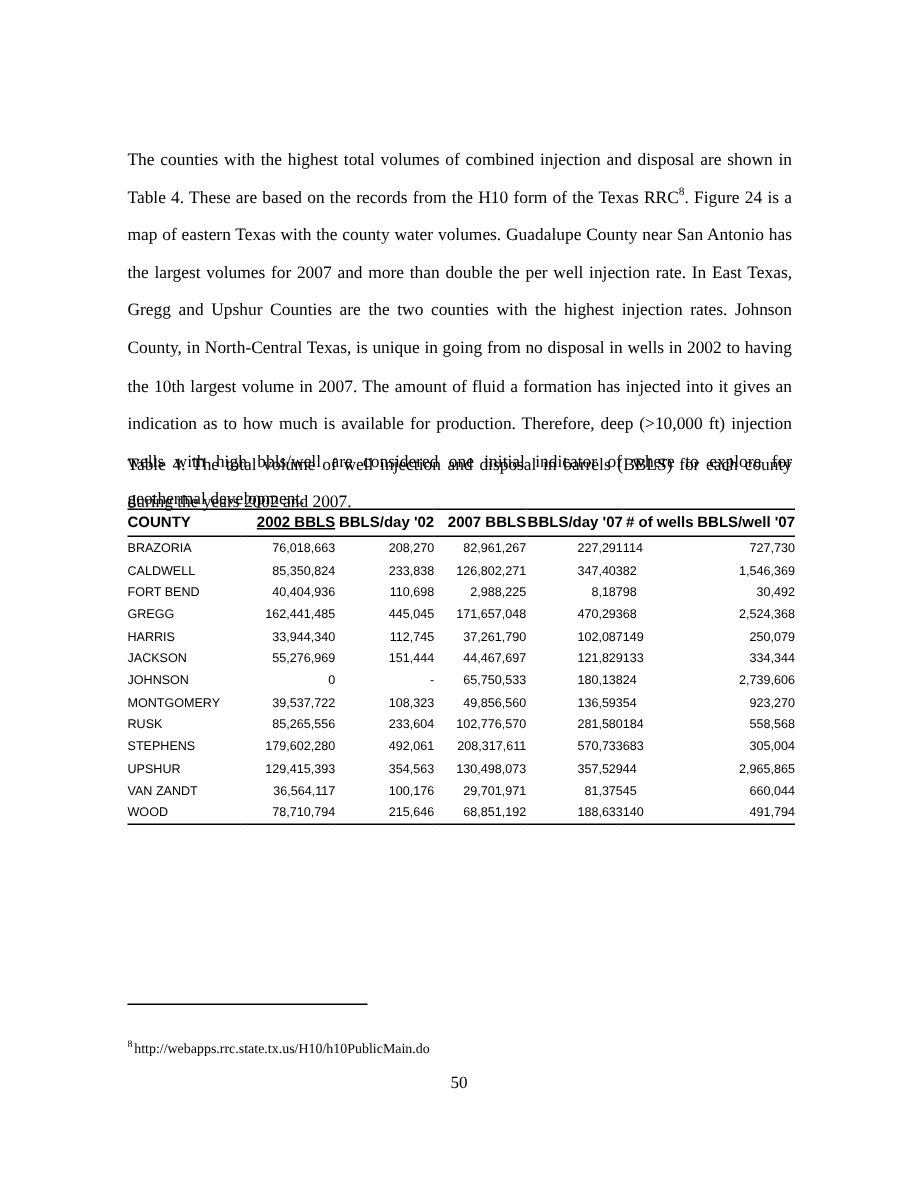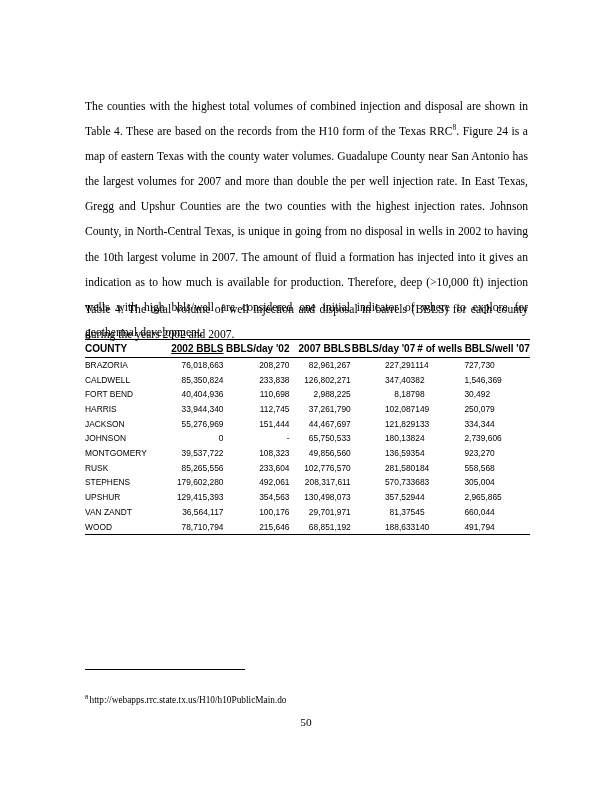--- a/index.html
+++ b/index.html
@@ -85,21 +85,21 @@
   table.data tbody tr:last-child td {
     border-bottom: 1.6px solid #000;
     margin-left: 23px;
   }
   th.c-county, td.c-county { text-align: left; padding-left: 2px; width: 100px; }
   th.c-b02,   td.c-b02   { text-align: right; width: 78px;  padding-right: 6px; }
   th.c-d02,   td.c-d02   { text-align: right; width: 70px;  padding-right: 7px; }
   th.c-b07,   td.c-b07   { text-align: right; width: 76px;  padding-right: 9px; }
   th.c-d07,   td.c-d07   { text-align: right; width: 66px;  padding-right: 13px; }
   th.c-wells, td.c-wells { text-align: left; width: 56px; padding-right: 6px; }
-  th.c-bwell, td.c-bwell { width: 66px;  padding-right: 2px; }
+  th.c-bwell, td.c-bwell { text-align: right; width: 66px;  padding-right: 2px; }
   
   th.c-b02 { padding-right: 6px; text-decoration: underline; }
   th.c-wells { text-align: center; }
   
   .footnote-rule {
     position: absolute;
     left: 85px;
     top: 669px;
     width: 160px;
     height: 0;
@@ -179,20 +179,29 @@
           <tr>
             <td class="c-county">FORT BEND</td>
             <td class="c-b02">40,404,936</td>
             <td class="c-d02">110,698</td>
             <td class="c-b07">2,988,225</td>
             <td class="c-d07">8,187</td>
             <td class="c-wells">98</td>
             <td class="c-bwell">30,492</td>
           </tr>
           <tr>
+            <td class="c-county">GREGG</td>
+            <td class="c-b02">162,441,485</td>
+            <td class="c-d02">445,045</td>
+            <td class="c-b07">171,657,048</td>
+            <td class="c-d07">470,293</td>
+            <td class="c-wells">68</td>
+            <td class="c-bwell">2,524,368</td>
+          </tr>
+          <tr>
             <td class="c-county">HARRIS</td>
             <td class="c-b02">33,944,340</td>
             <td class="c-d02">112,745</td>
             <td class="c-b07">37,261,790</td>
             <td class="c-d07">102,087</td>
             <td class="c-wells">149</td>
             <td class="c-bwell">250,079</td>
           </tr>
           <tr>
             <td class="c-county">JACKSON</td>

